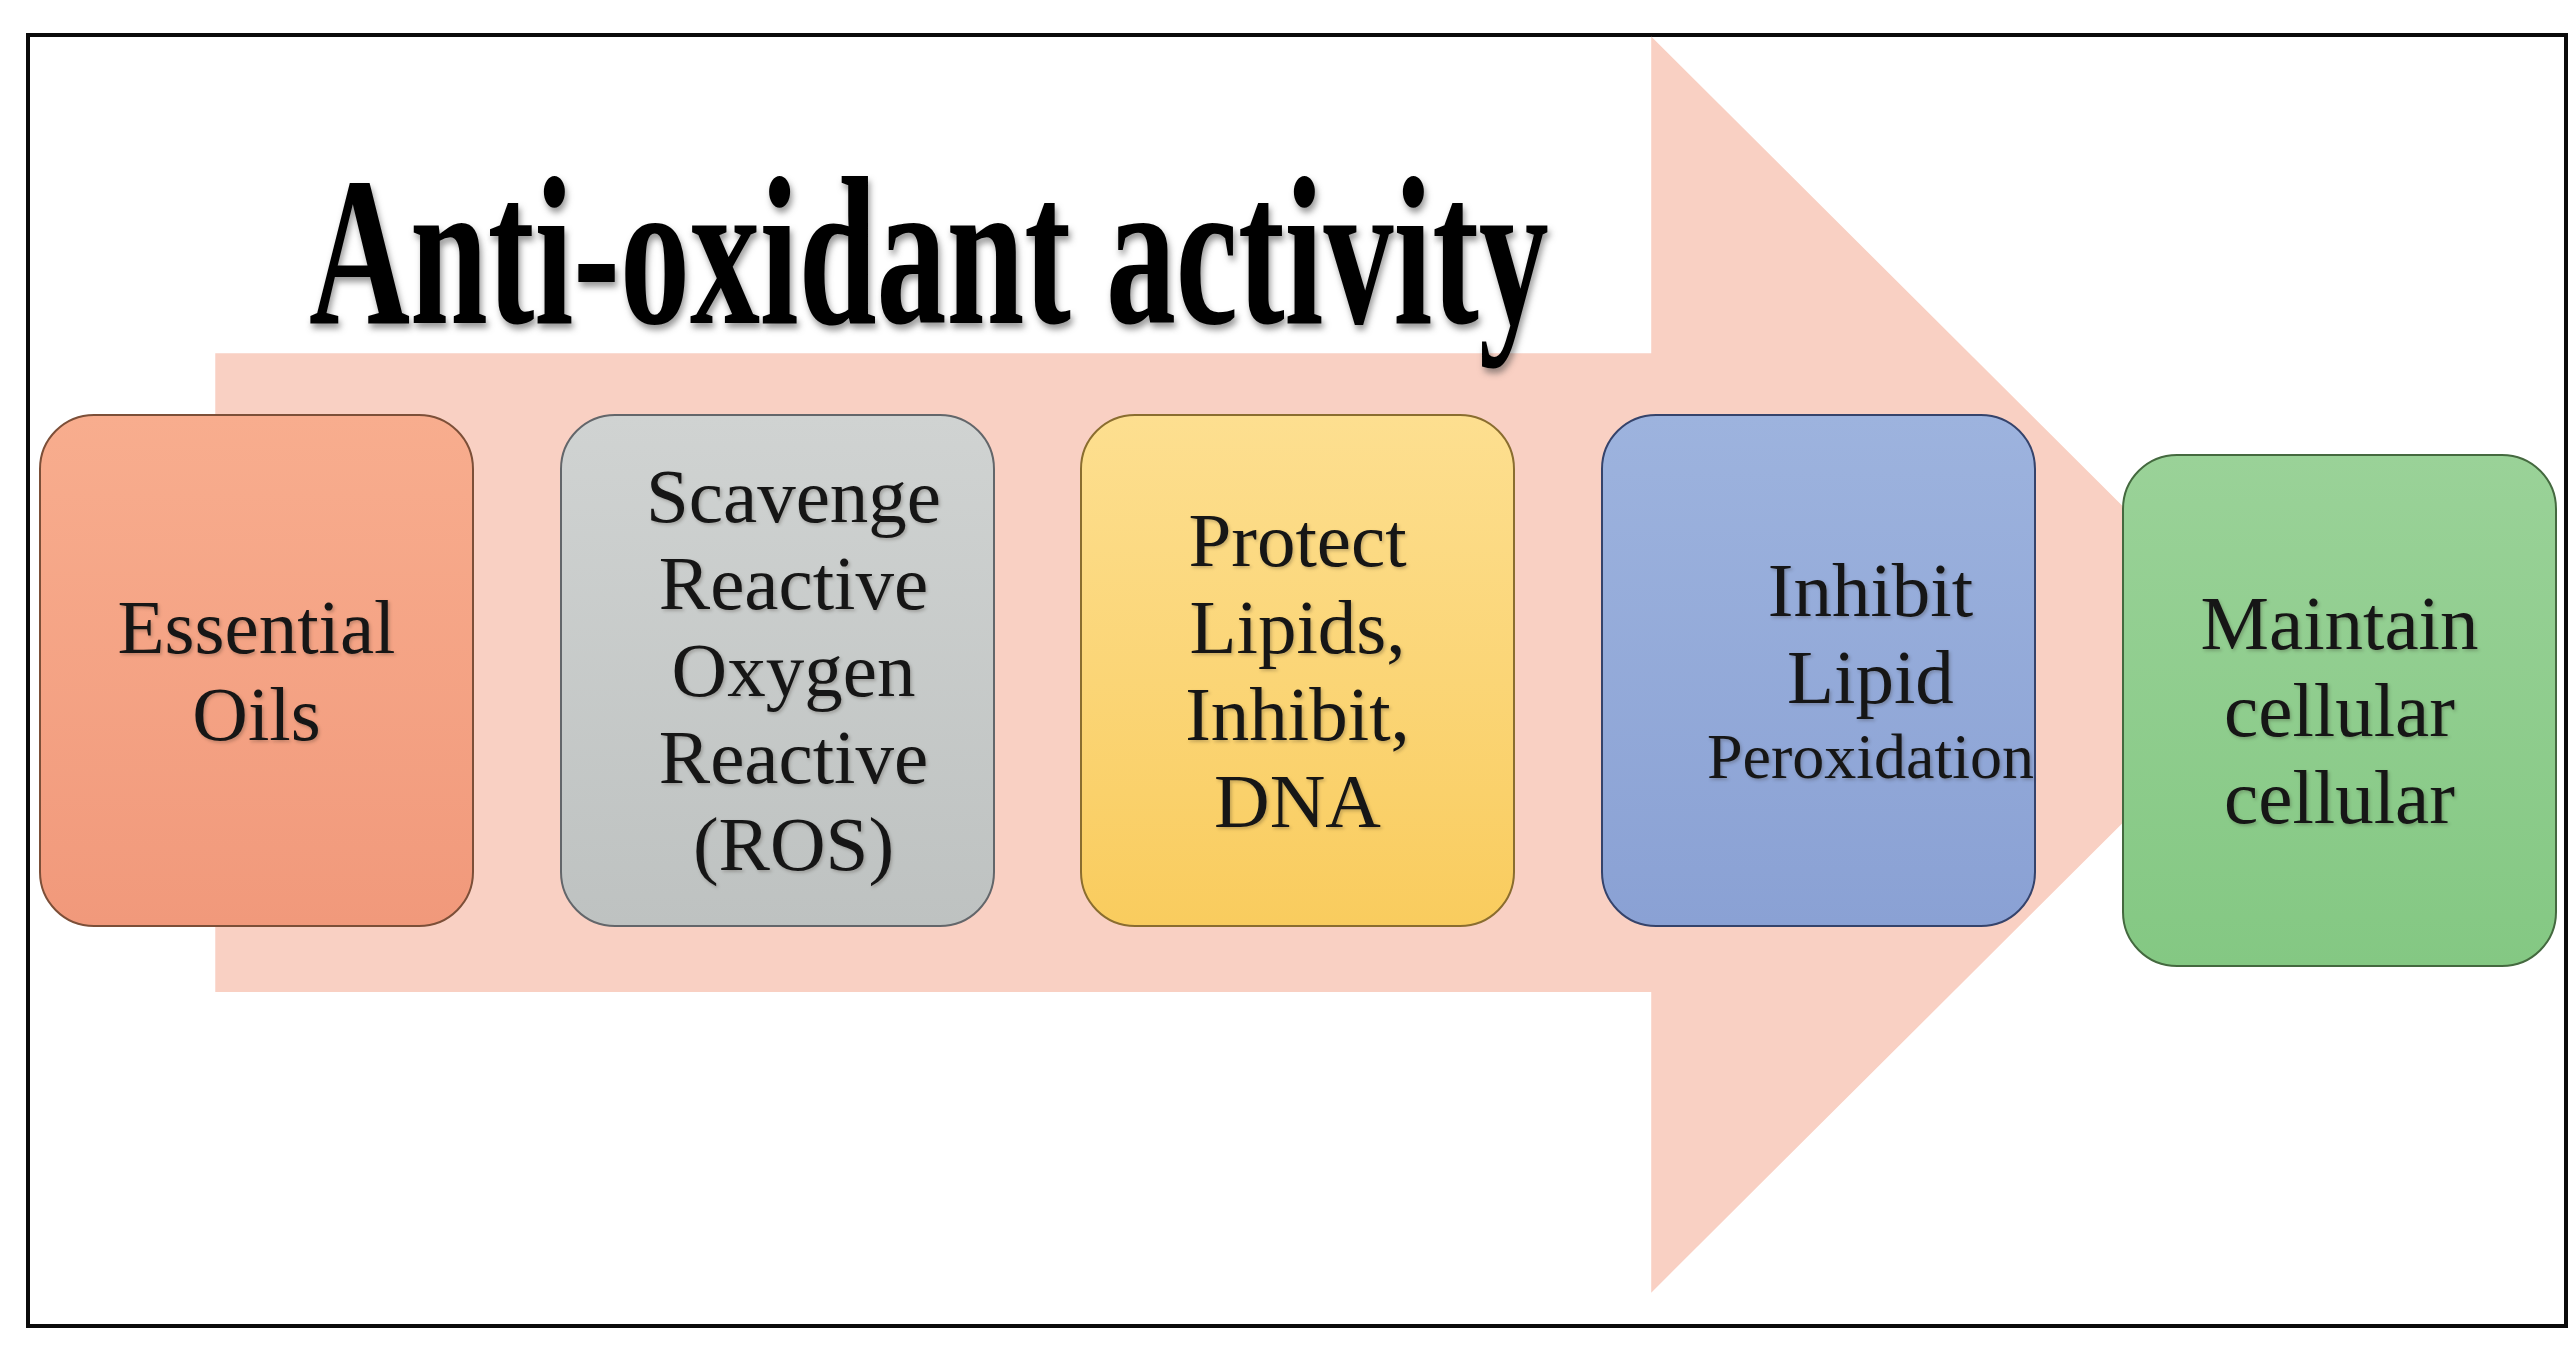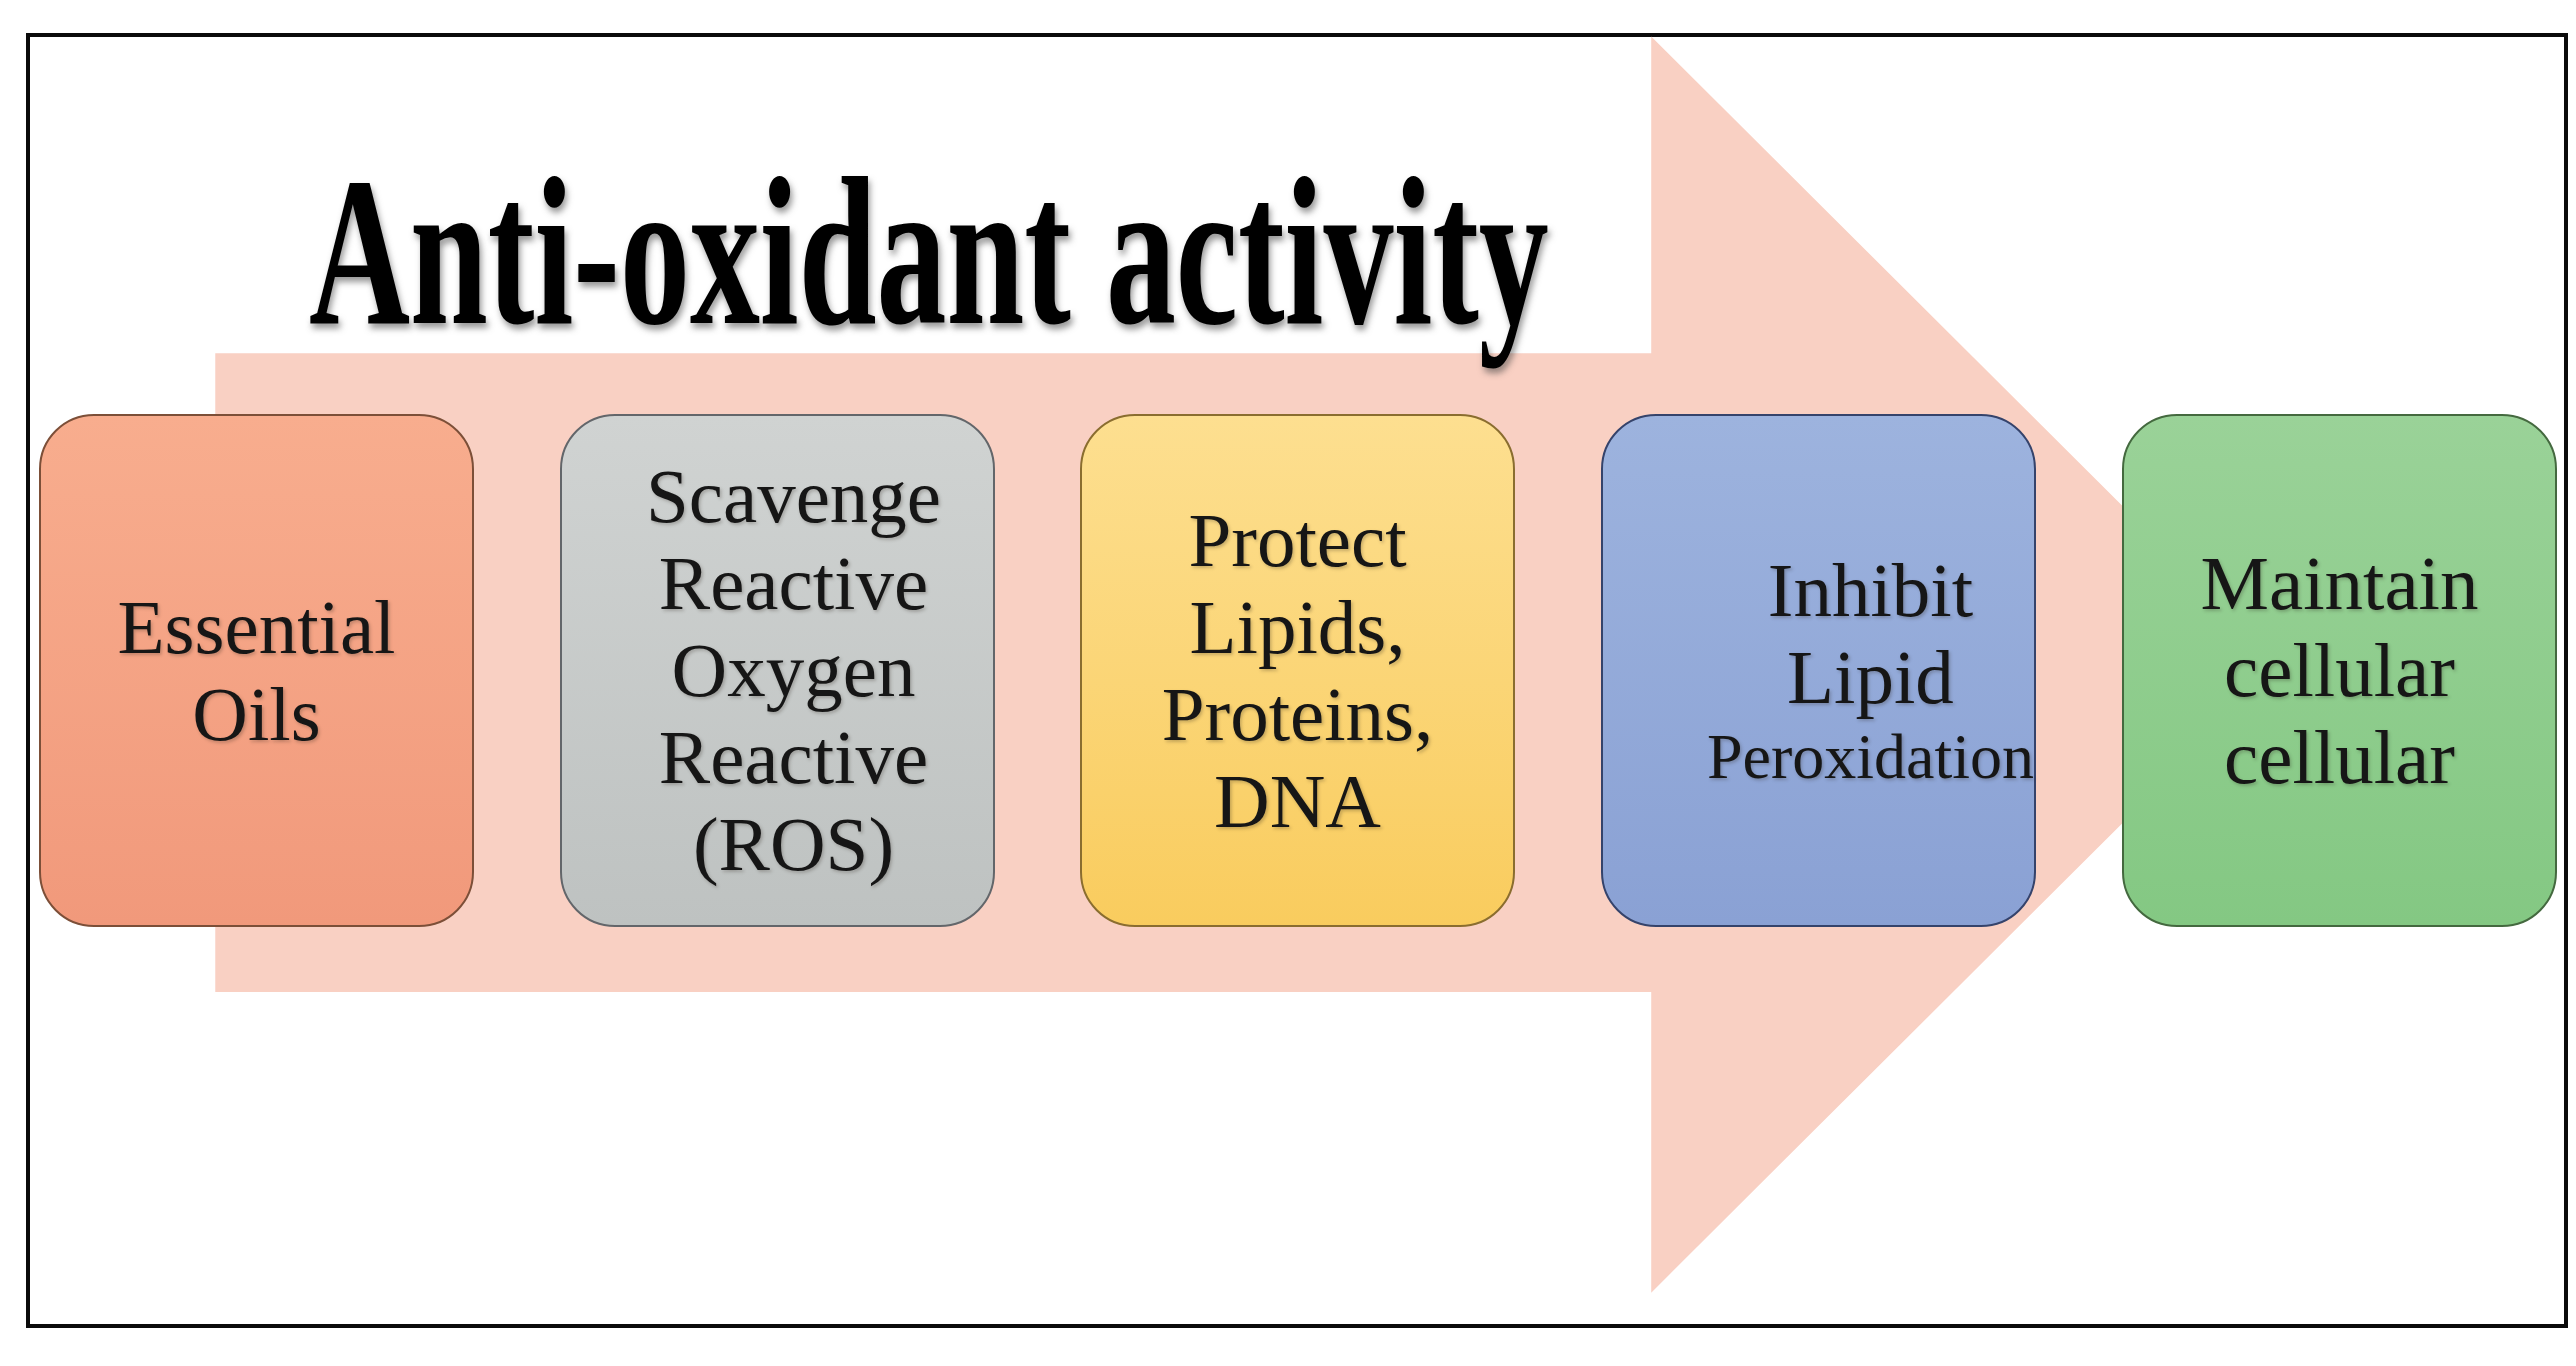--- a/index.html
+++ b/index.html
@@ -62,21 +62,21 @@
     display: flex;
     align-items: center;
     justify-content: center;
     text-align: center;
     z-index: 3;
   }
   .step-0 { left: 39px; }
   .step-1 { left: 560px; padding-left: 32px; }
   .step-2 { left: 1080px; }
   .step-3 { left: 1601px; justify-content: flex-end; }
-  .step-4 { left: 2122px; }
+  .step-4 { left: 2122px; margin-top: 40px; }
   .step-label {
     font-size: 77px;
     line-height: 1.13;
     color: #161616;
     text-shadow: 1.6px 2.4px 3.2px rgba(40,30,25,0.25);
   }
   .step-label .line { display: block; }
   .step-3 .step-label .line-2 { font-size: 64px; }
 </style>
 </head>
@@ -106,21 +106,21 @@
         <span class="line line-2">Oxygen</span>
         <span class="line line-3">Reactive</span>
         <span class="line line-4">(ROS)</span>
       </div>
   </div>
 
   <div class="step step-2" style="background: linear-gradient(rgb(253, 223, 144) 0%, rgb(249, 204, 94) 100%); border-color: rgb(138, 109, 47);">
     <div class="step-label">
         <span class="line line-0">Protect</span>
         <span class="line line-1">Lipids,</span>
-        <span class="line line-2">Proteins,</span>
+        <span class="line line-2">Inhibit,</span>
         <span class="line line-3">DNA</span>
       </div>
   </div>
 
   <div class="step step-3" style="background: linear-gradient(rgb(157, 179, 222) 0%, rgb(138, 161, 212) 100%); border-color: rgb(53, 67, 107);">
     <div class="step-label">
         <span class="line line-0">Inhibit</span>
         <span class="line line-1">Lipid</span>
         <span class="line line-2">Peroxidation</span>
       </div>

